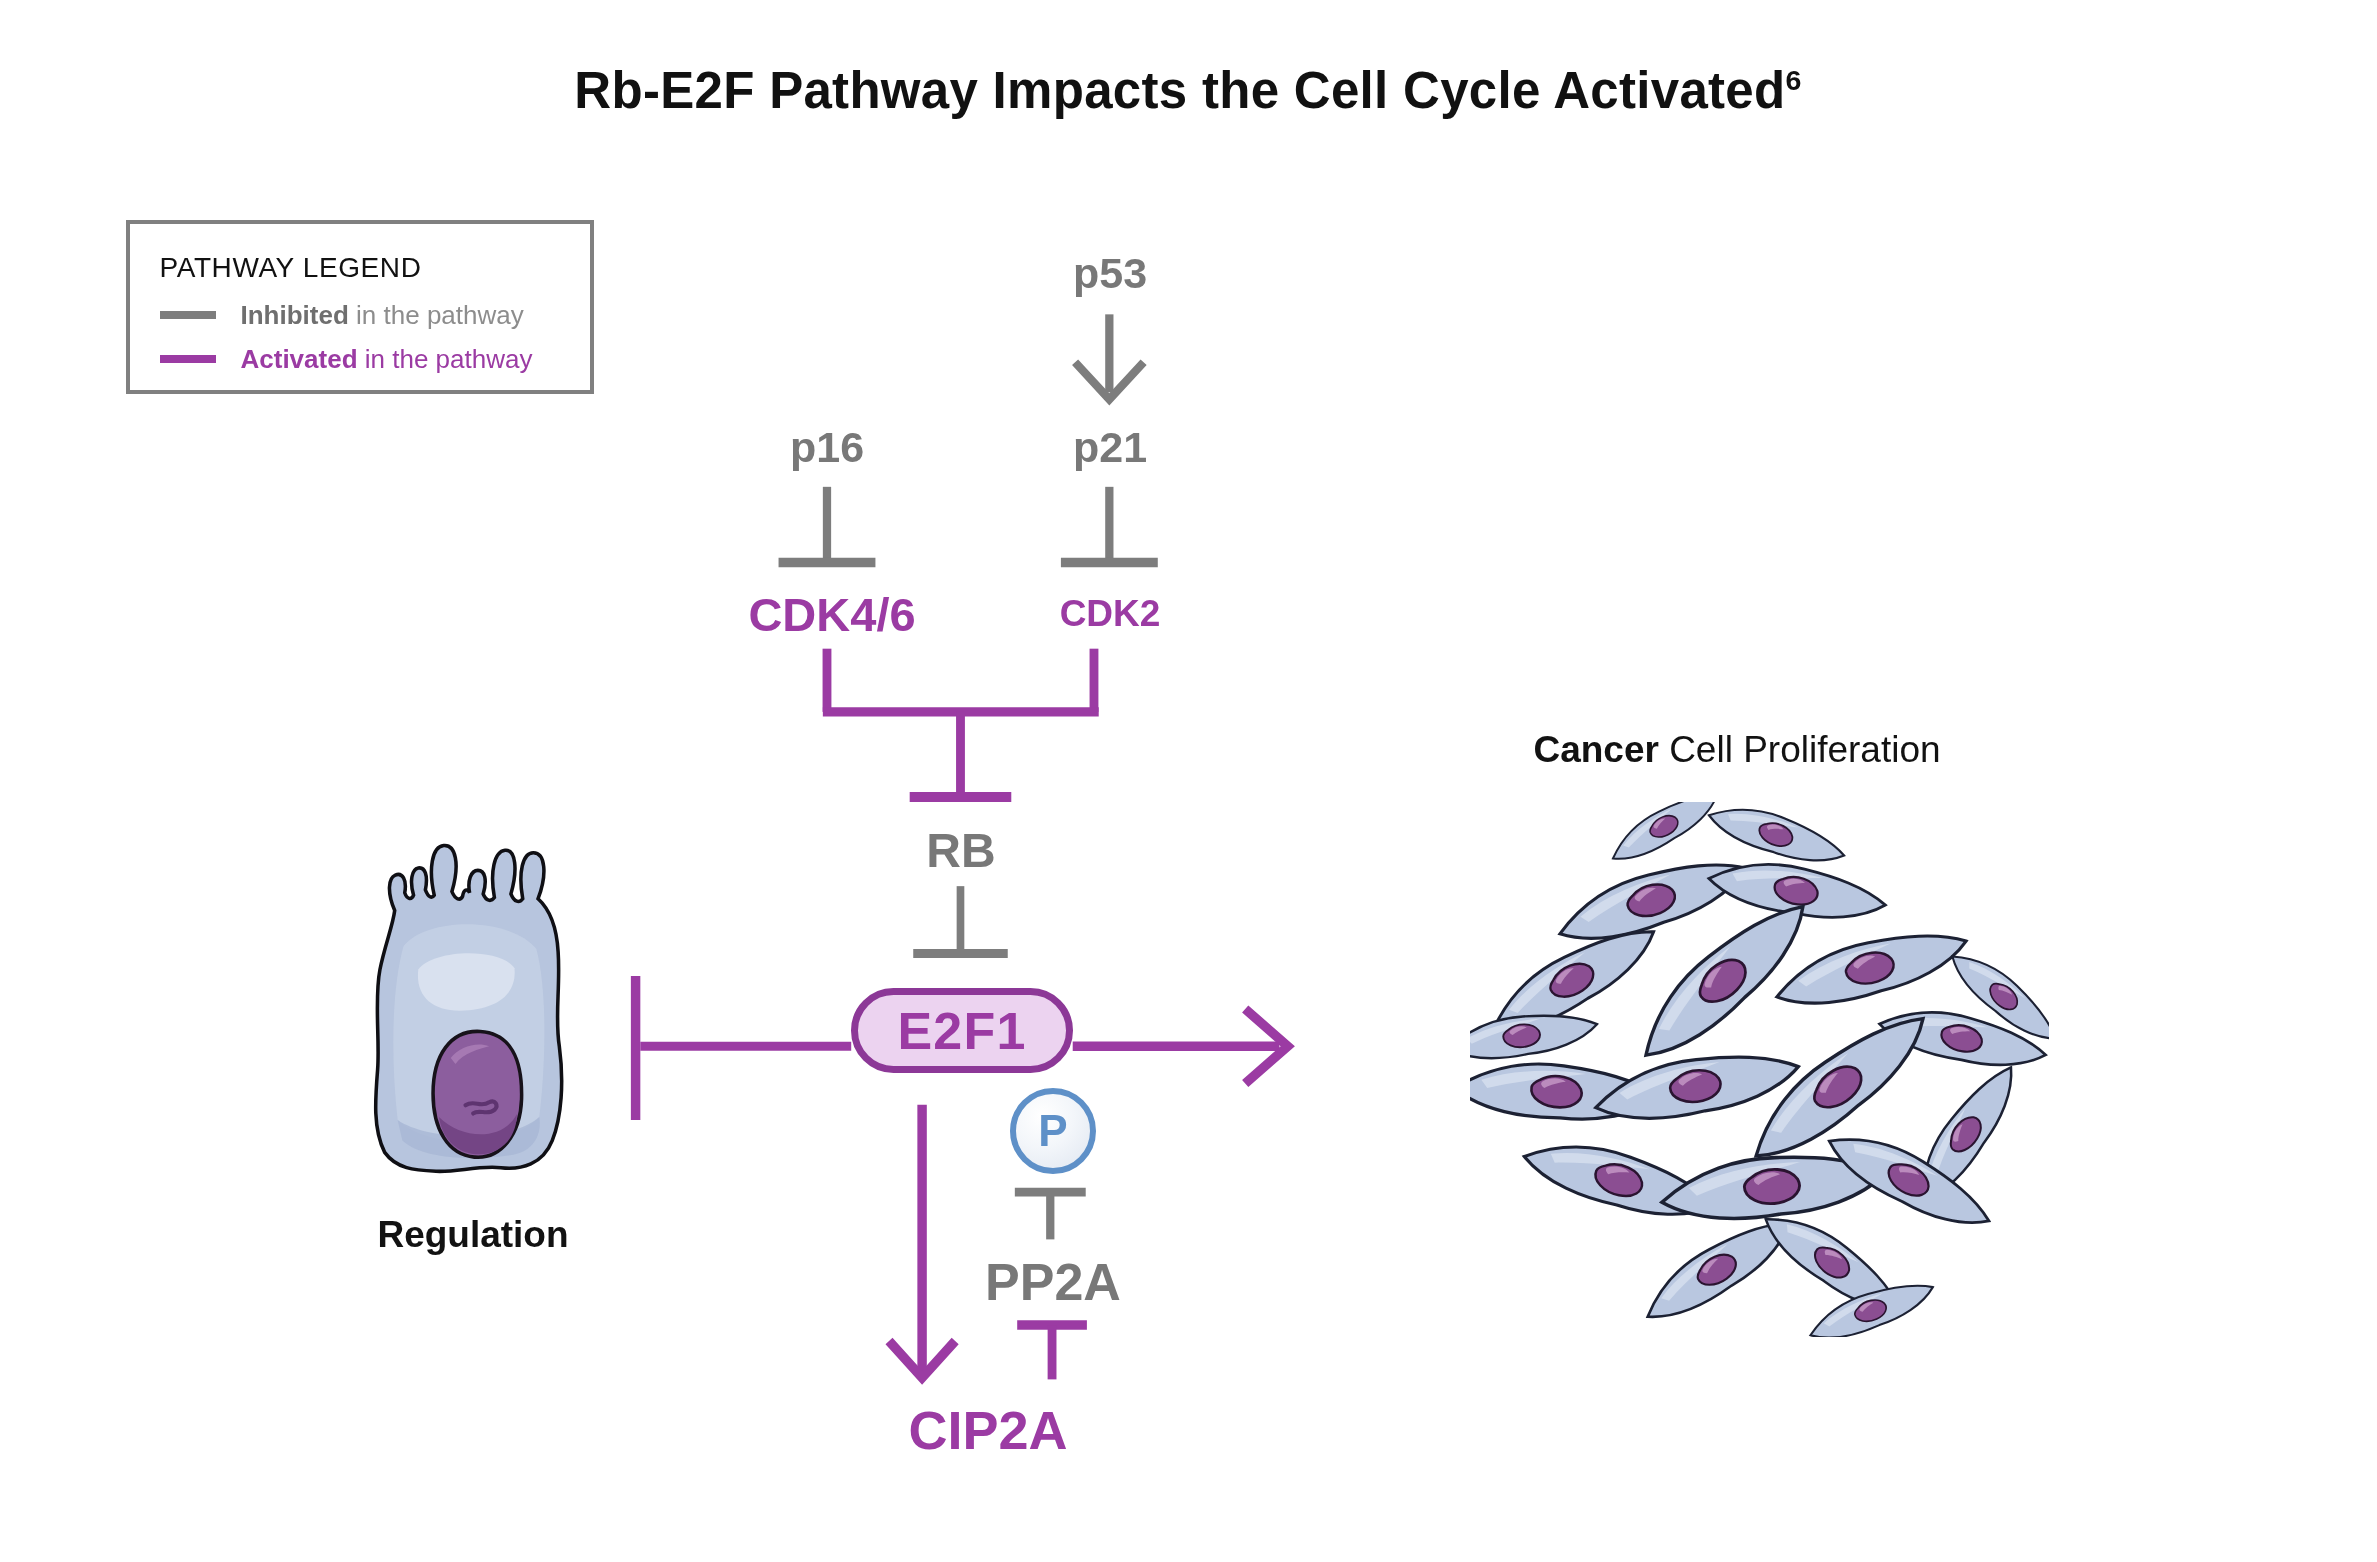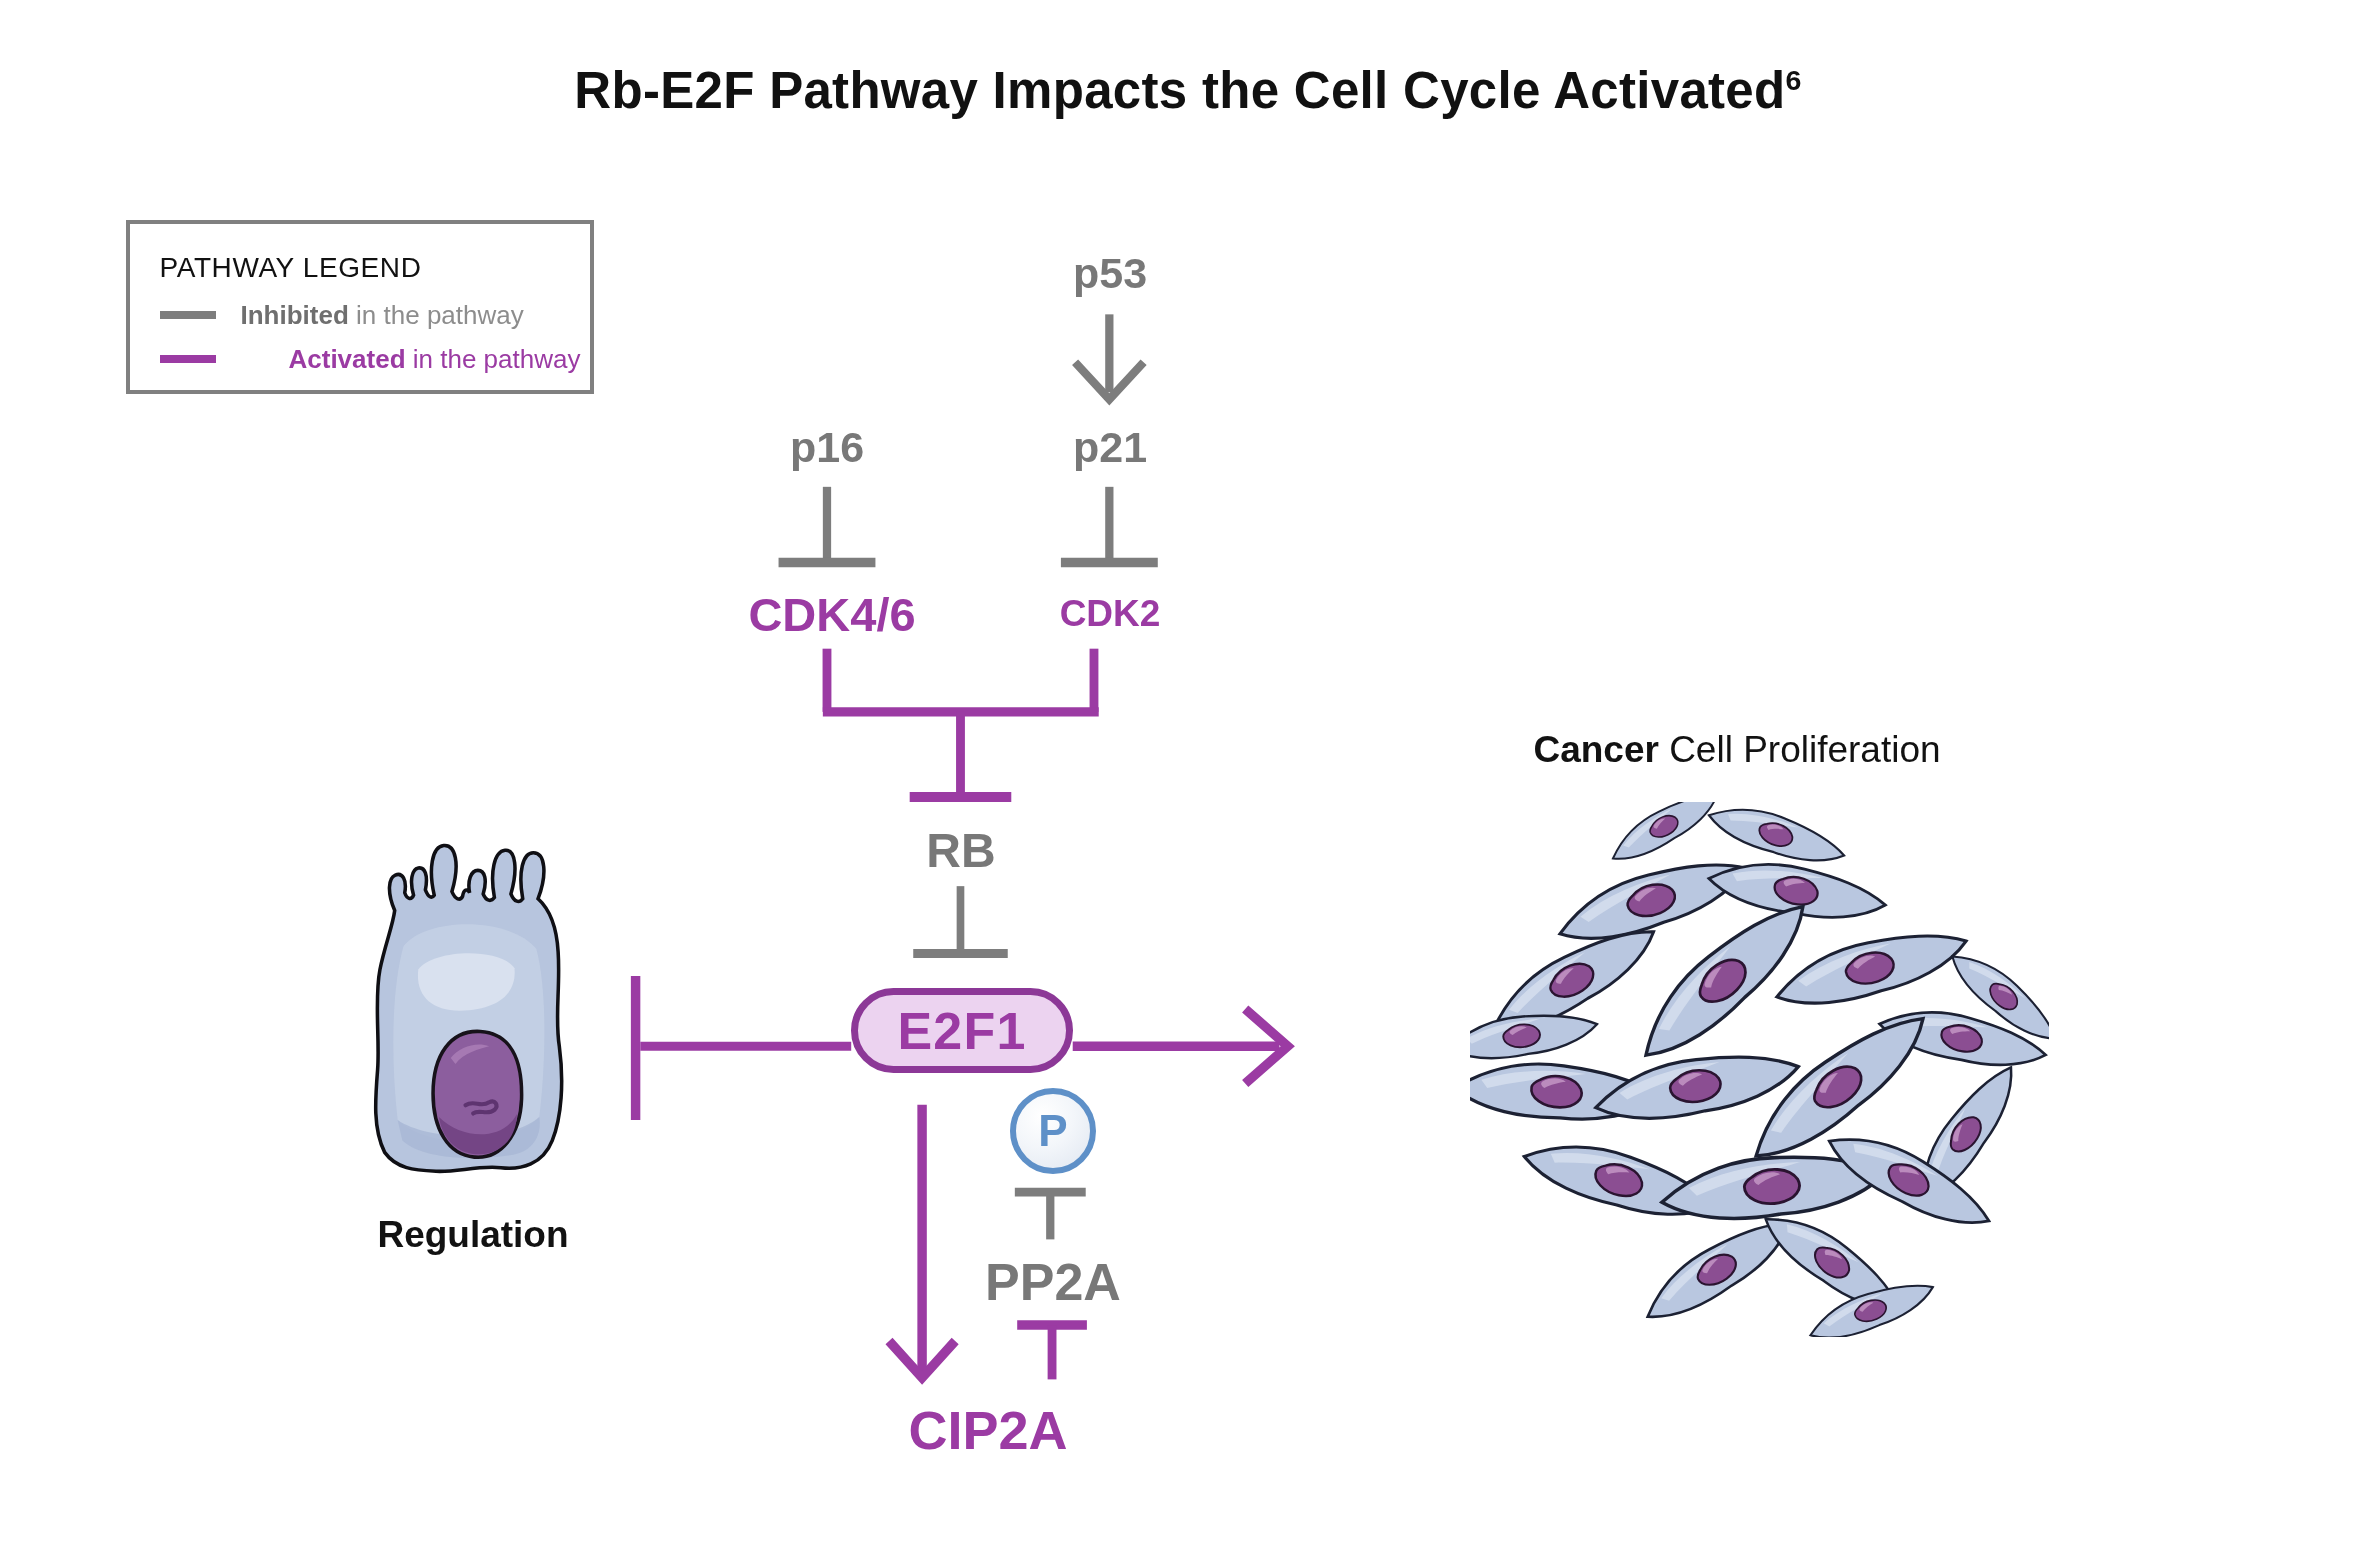--- a/index.html
+++ b/index.html
@@ -21,21 +21,21 @@
   .legend{
     position:absolute;left:126px;top:220px;width:468px;height:174px;
     border:4.1px solid #808080;box-sizing:border-box;background:#ffffff;
   }
   .legend-title{
     position:absolute;left:29.5px;top:28px;
     font-size:28px;font-weight:400;color:#111111;letter-spacing:0.6px;white-space:nowrap;
   }
   .legend-row{position:absolute;left:29.5px;height:26px;display:flex;align-items:center;white-space:nowrap;justify-content:center;}
   .legend-row.row1{top:78px;}
-  .legend-row.row2{top:122px;gap:48px;}
+  .legend-row.row2{top:122px;}
   .swatch{width:56px;height:8.3px;margin-right:25px;flex:0 0 auto;}
   .swatch-inhibited{background:#7D7D7D;}
   .swatch-activated{background:#9B3BA3;}
   .legend-text{font-size:26px;}
   .legend-text .term{font-weight:700;}
   .leg-inh .term{color:#6F6F6F;}
   .leg-inh .rest{color:#8D8D8D;}
   .leg-act .term{color:#9B3BA3;}
   .leg-act .rest{color:#9B3BA3;}
   

